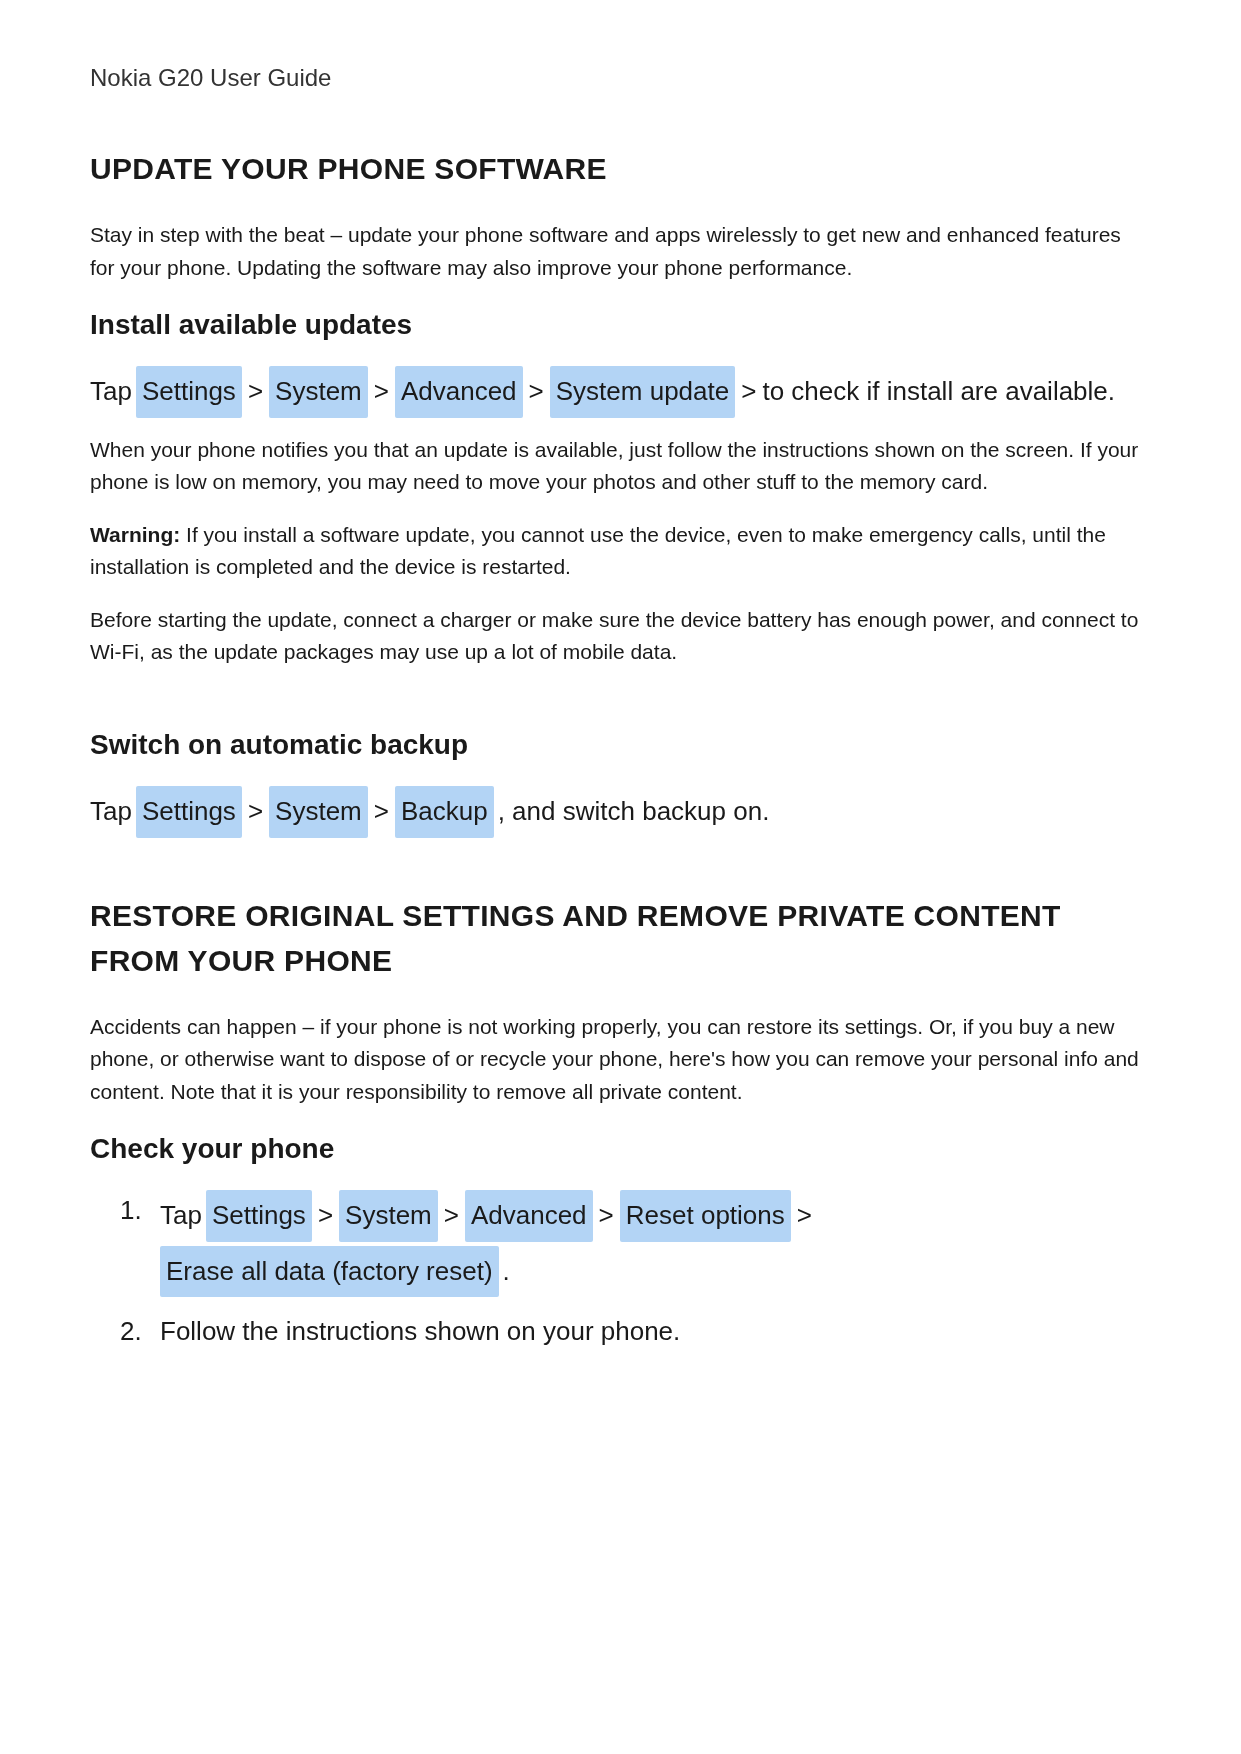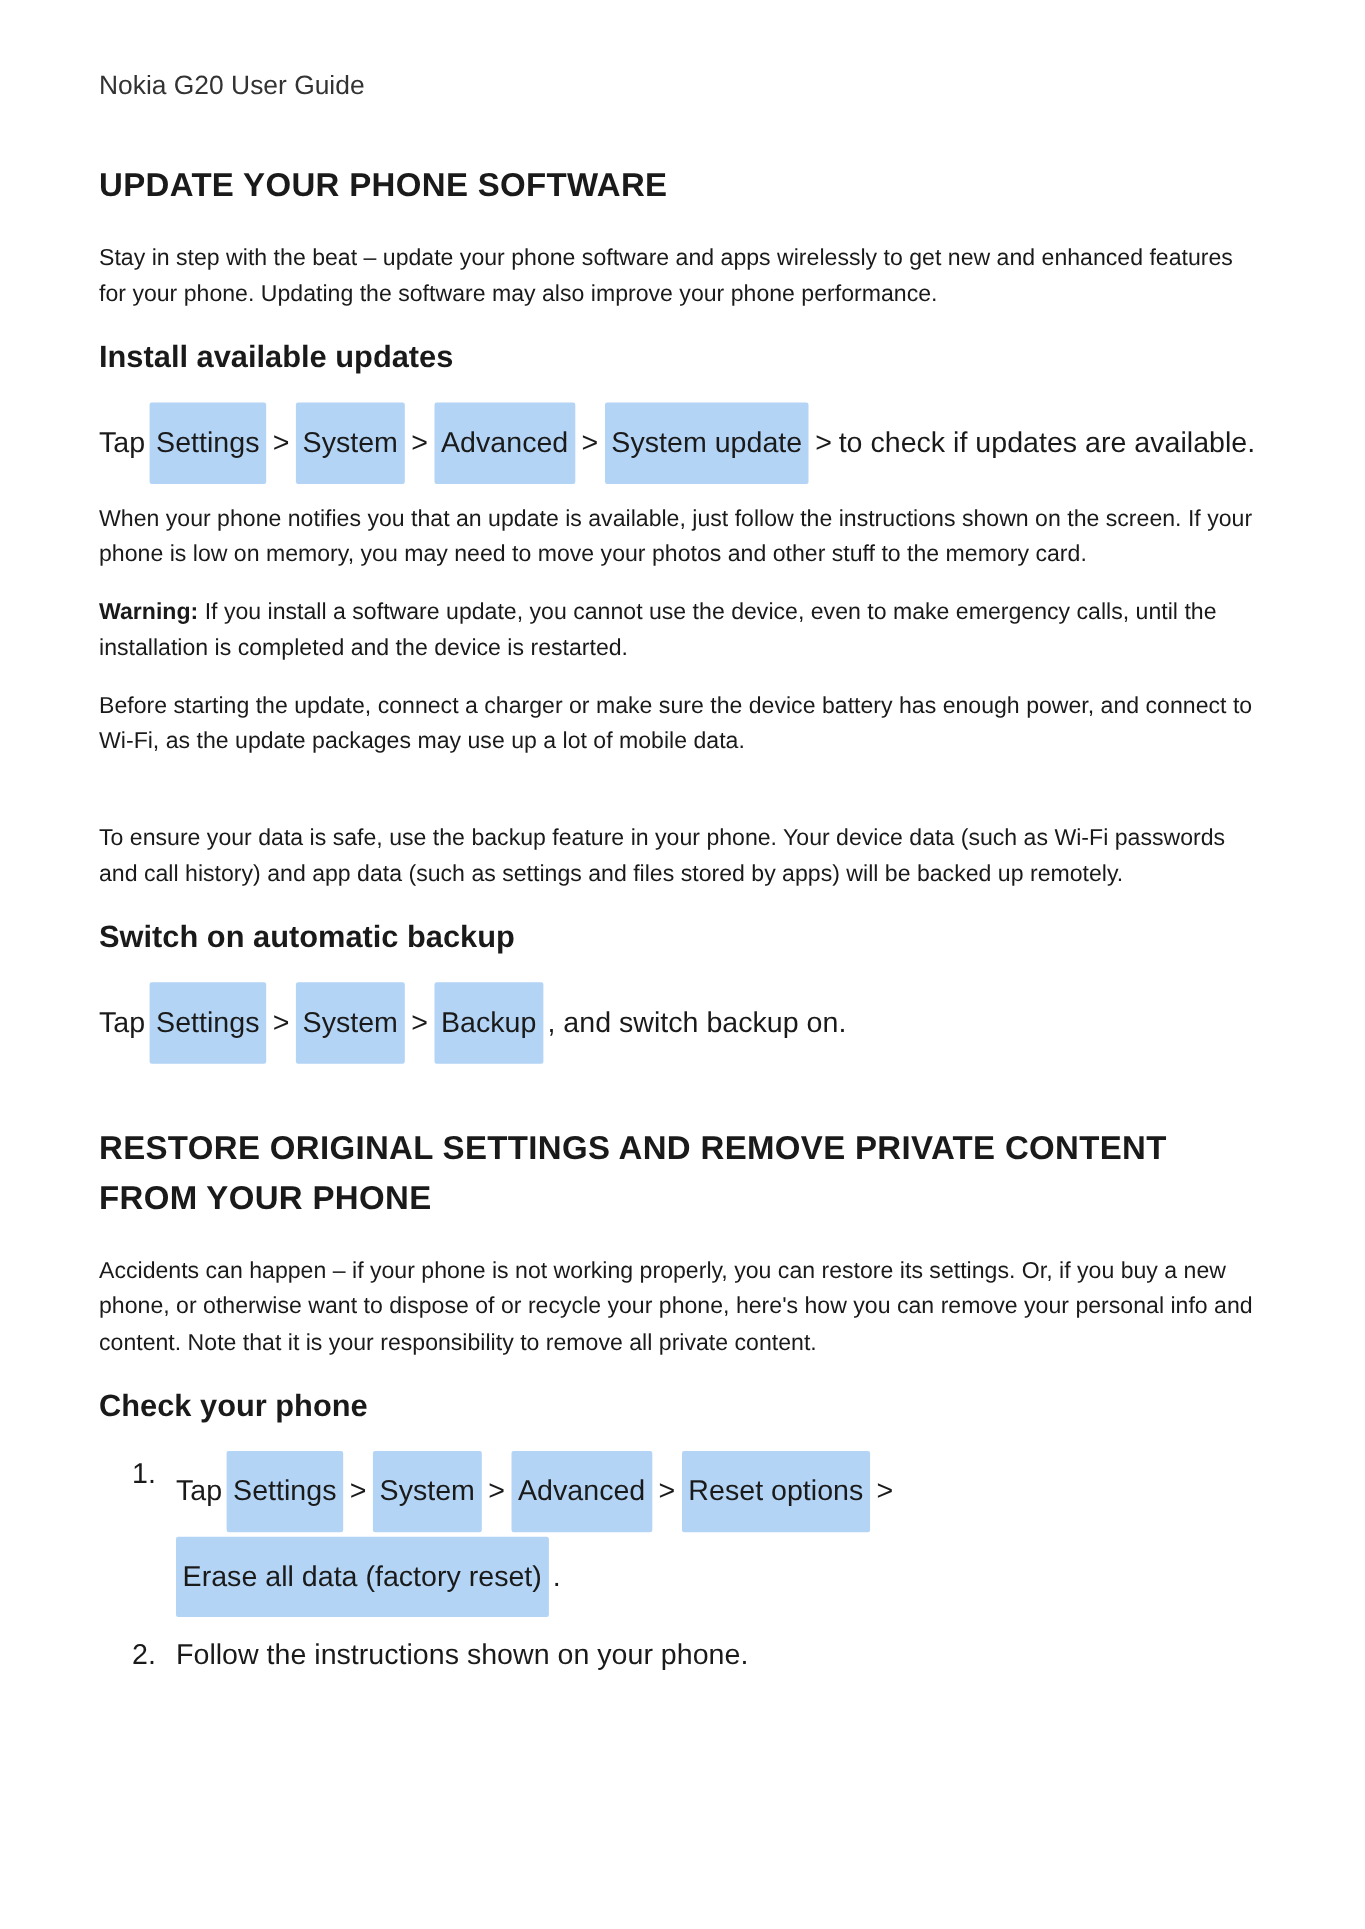--- a/index.html
+++ b/index.html
@@ -66,21 +66,21 @@
       line-height: 1.6;
       margin-bottom: 16px;
       display: flex;
       flex-wrap: wrap;
       align-items: center;
       gap: 4px;
     }
 
     .tag {
       background-color: #b3d4f5;
-      padding: 16px 6px;
+      padding: 5px 6px;
       border-radius: 2px;
       font-size: 26px;
       display: inline-block;
     }
 
     .arrow {
       font-size: 26px;
       margin: 0 2px;
     }
 
@@ -132,34 +132,33 @@
       <div class="instruction-line">
         <span>Tap</span>
         <span class="tag">Settings</span>
         <span class="arrow">&gt;</span>
         <span class="tag">System</span>
         <span class="arrow">&gt;</span>
         <span class="tag">Advanced</span>
         <span class="arrow">&gt;</span>
         <span class="tag">System update</span>
         <span class="arrow">&gt;</span>
-        <span>to check if updates are available.</span>
+        <span>to check if install are available.</span>
       </div>
 
       <p class="body-text">When your phone notifies you that an update is available, just follow the instructions shown on the screen. If your phone is low on memory, you may need to move your photos and other stuff to the memory card.</p>
 
       <p class="body-text"><strong>Warning:</strong> If you install a software update, you cannot use the device, even to make emergency calls, until the installation is completed and the device is restarted.</p>
 
       <p class="body-text">Before starting the update, connect a charger or make sure the device battery has enough power, and connect to Wi-Fi, as the update packages may use up a lot of mobile data.</p>
     </div>
   </div>
 
   <div class="section">
 
-    <p class="body-text">To ensure your data is safe, use the backup feature in your phone. Your device data (such as Wi-Fi passwords and call history) and app data (such as settings and files stored by apps) will be backed up remotely.</p>
 
     <div class="subsection">
       <div class="subsection-title">Switch on automatic backup</div>
 
       <div class="instruction-line">
         <span>Tap</span>
         <span class="tag">Settings</span>
         <span class="arrow">&gt;</span>
         <span class="tag">System</span>
         <span class="arrow">&gt;</span>

